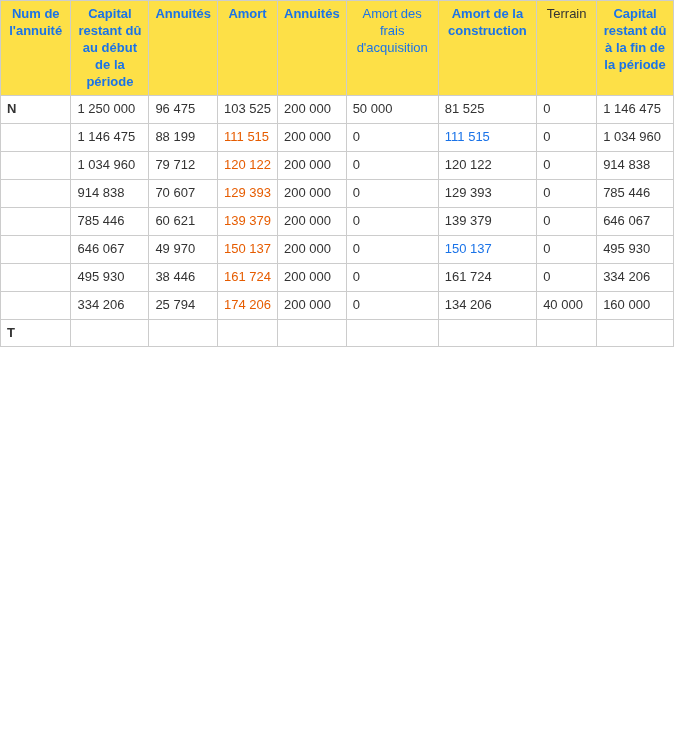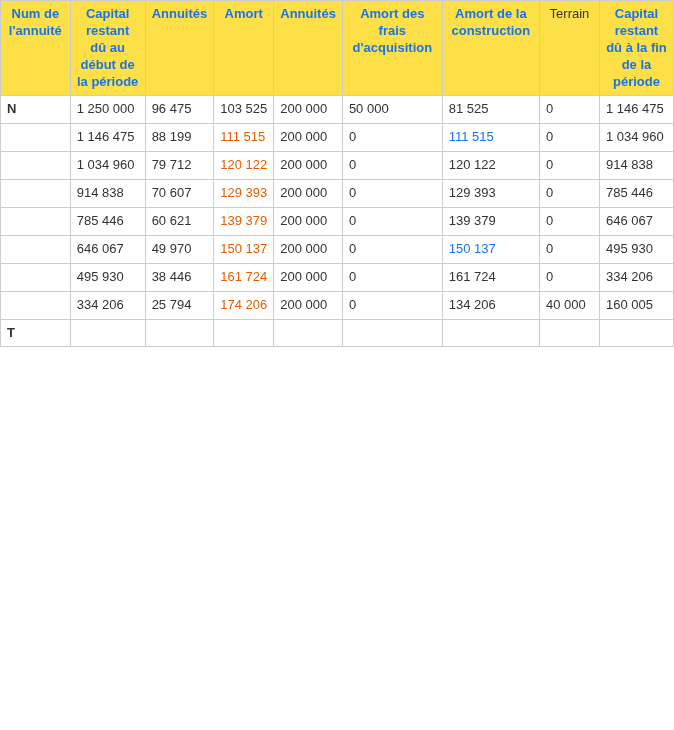--- a/index.html
+++ b/index.html
@@ -32,21 +32,21 @@
 <body>
 
 <table>
   <thead>
     <tr>
       <th style="color:#1a73e8; font-weight:bold;">Num de l'annuité</th>
       <th style="color:#1a73e8; font-weight:bold;">Capital restant dû au début de la période</th>
       <th style="color:#1a73e8; font-weight:bold;">Annuités</th>
       <th style="color:#1a73e8; font-weight:bold;">Amort</th>
       <th style="color:#1a73e8; font-weight:bold;">Annuités</th>
-      <th style="color:#1a73e8; font-weight:bold;">Amort des frais d'acquisition</th>
+      <th style="color:#1a73e8; font-weight:normal;">Amort des frais d'acquisition</th>
       <th style="color:#1a73e8; font-weight:bold;text-align:center;">Amort de la construction</th>
       <th style="color:#333; font-weight:normal;">Terrain</th>
       <th style="color:#1a73e8; font-weight:bold;">Capital restant dû à la fin de la période</th>
     </tr>
   </thead>
   <tbody id="table-body">
   <tr>
         <td style="font-weight: bold;">N</td>
         <td>1 250 000</td>
         <td>96 475</td>
@@ -125,21 +125,21 @@
       </tr>
       <tr>
         <td style="font-weight: bold;"></td>
         <td>334 206</td>
         <td>25 794</td>
         <td style="color: rgb(230, 92, 0); text-align: center;">174 206</td>
         <td>200 000</td>
         <td>0</td>
         <td>134 206</td>
         <td>40 000</td>
-        <td>160 005</td>
+        <td>160 000</td>
       </tr>
       <tr>
         <td style="font-weight: bold;">T</td>
         <td></td>
         <td></td>
         <td></td>
         <td></td>
         <td></td>
         <td></td>
         <td></td>

